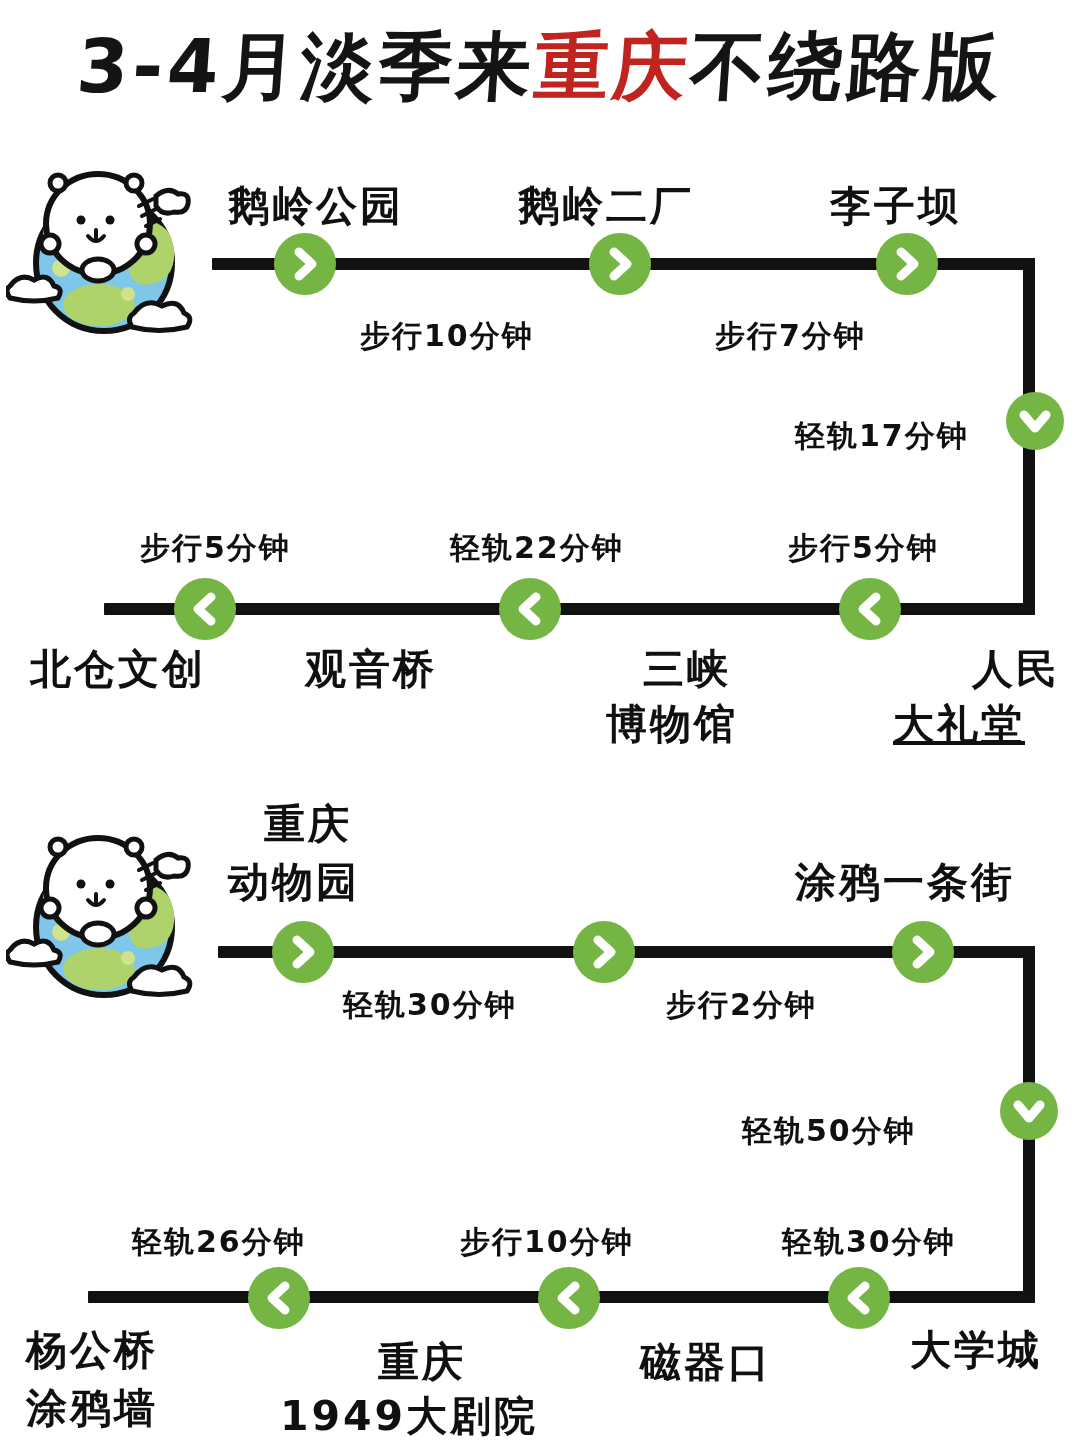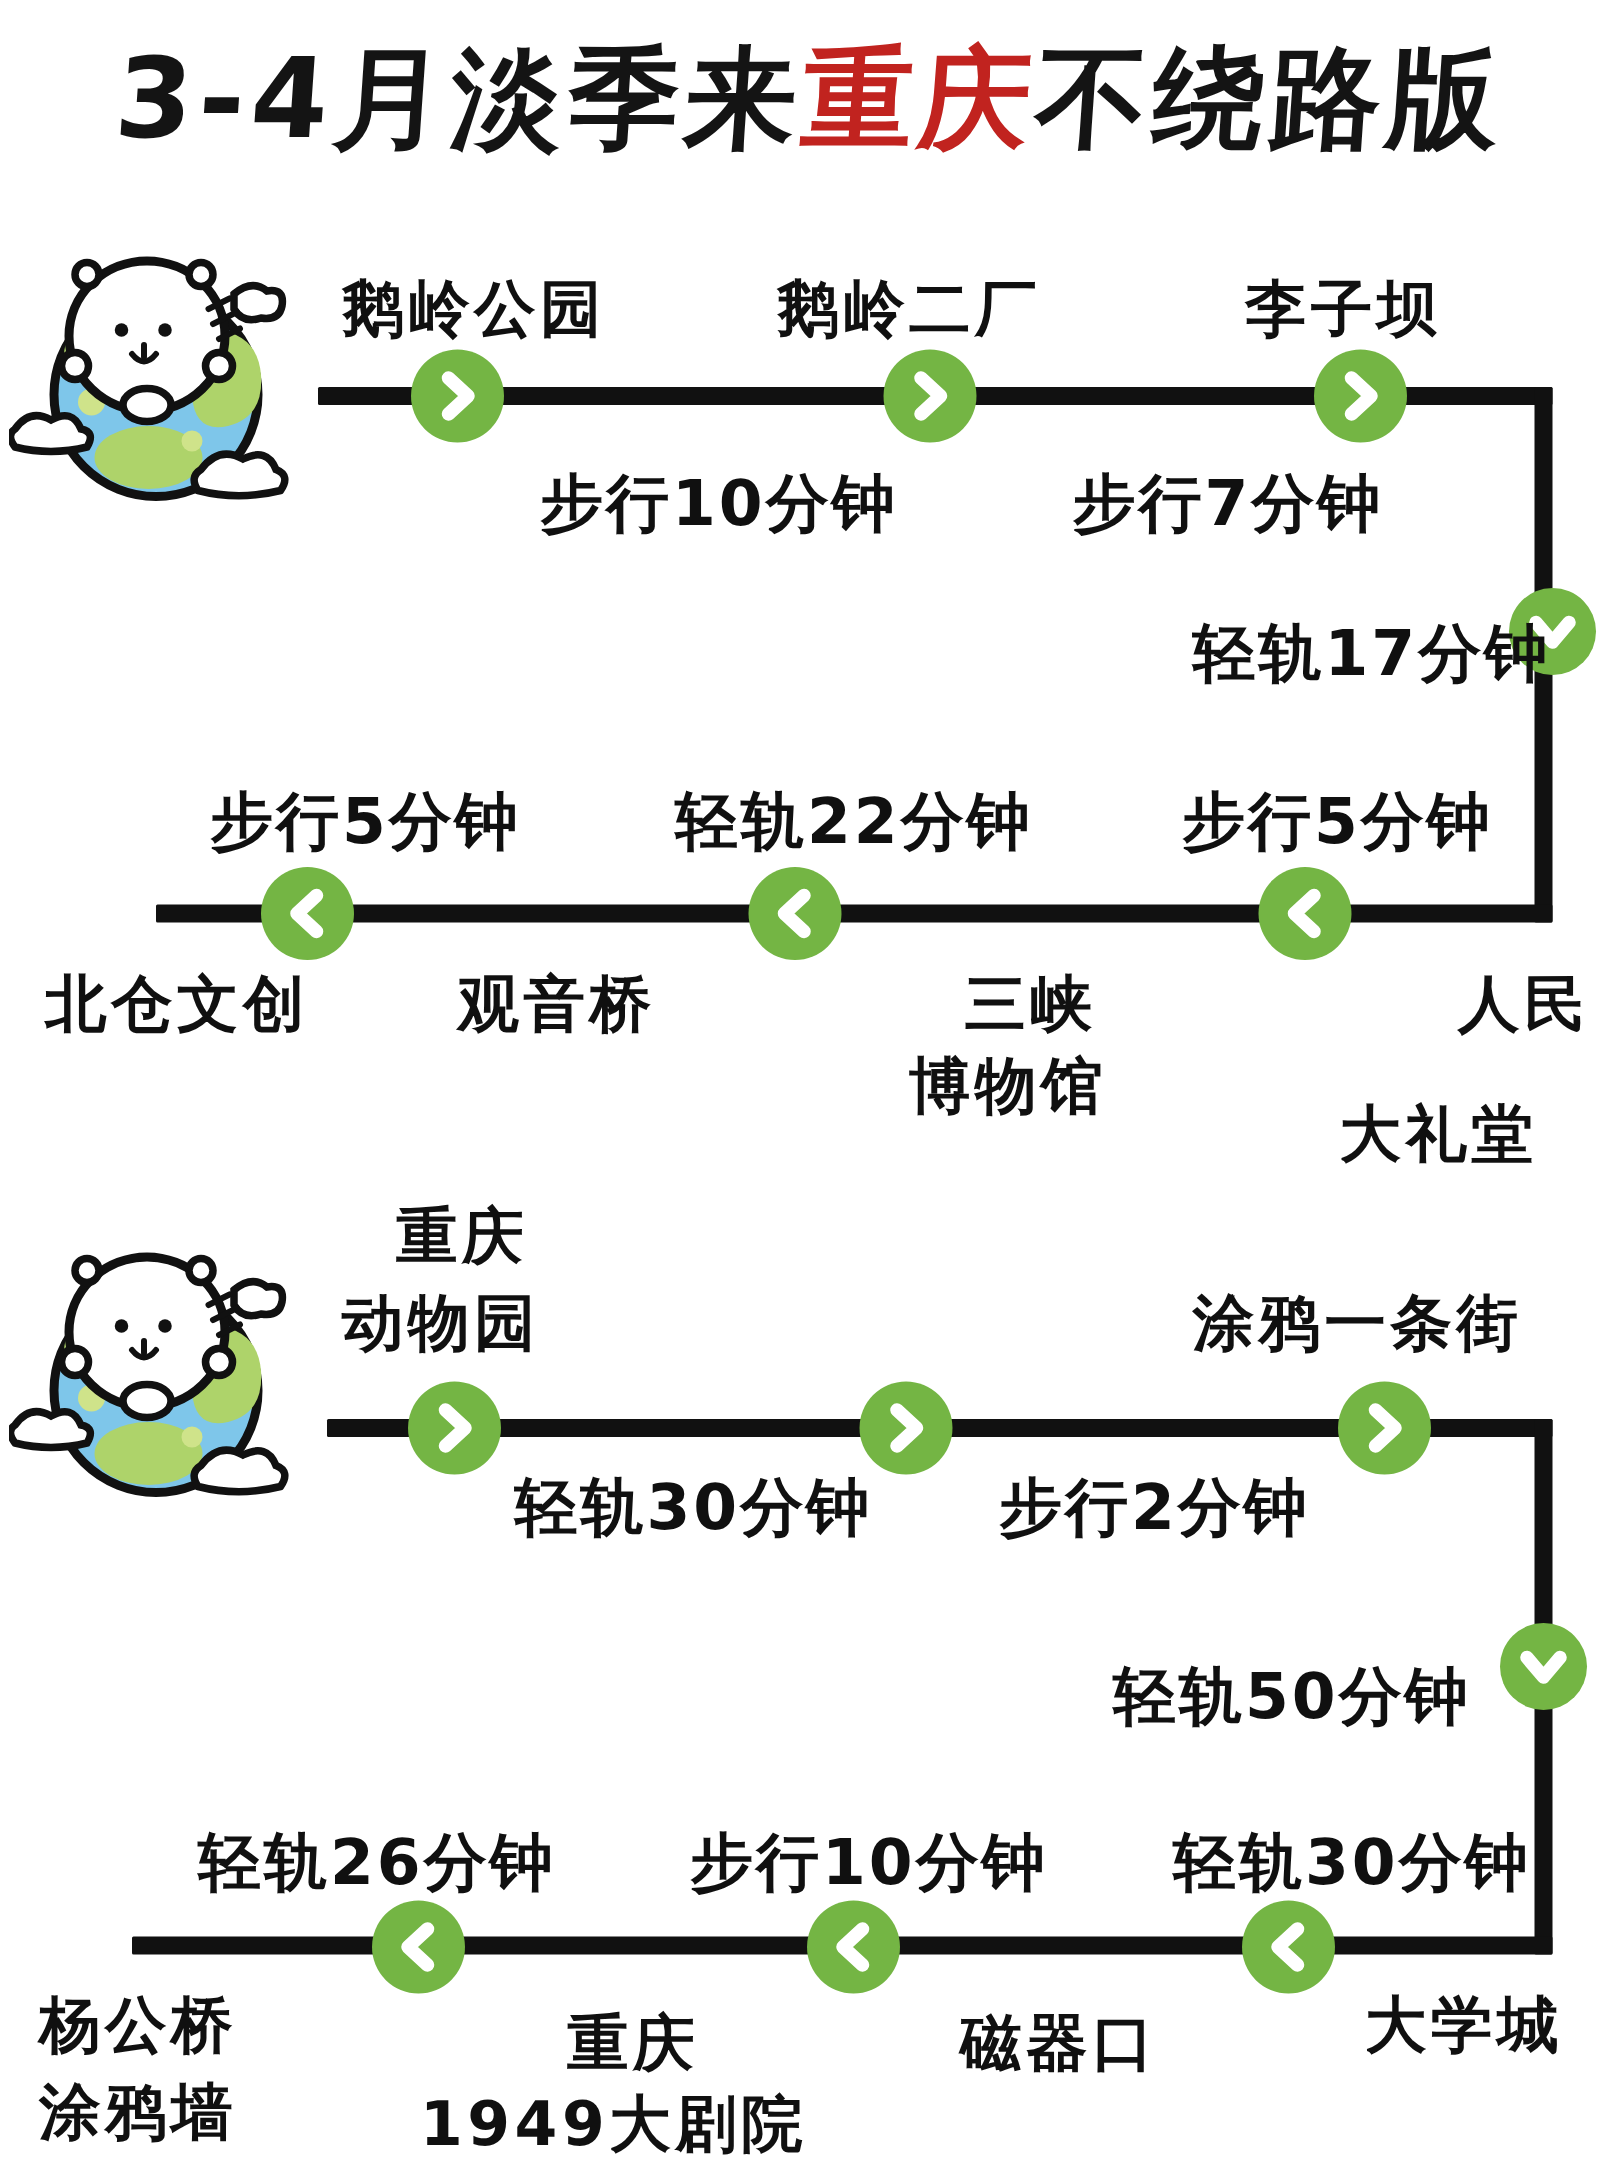--- a/index.html
+++ b/index.html
@@ -27,21 +27,21 @@
 
   
   .station, .leg {
     position:absolute;
     color:#101010;
     font-weight:700;
     white-space:pre;
     font-family:"DejaVu Sans","Liberation Sans",sans-serif;
   }
   .station { font-size:41px; line-height:48px; letter-spacing:3px; }
-  .leg { font-size:42px; line-height:40px; letter-spacing:2px; }
+  .leg { font-size:30px; line-height:40px; letter-spacing:2px; }
 
   
   .hline { position:absolute; background:#111111; height:12px; border-radius:1px; }
   .vline { position:absolute; background:#111111; width:12px; border-radius:1px; }
 
   
   .node {
     position:absolute;
     width:62px; height:62px;
     border-radius:50%;
@@ -146,21 +146,21 @@
     <svg width="34" height="34" viewBox="0 0 34 34">
       <path d="M23 5 L10 17 L23 29" stroke="#ffffff" stroke-width="9" fill="none" stroke-linecap="round" stroke-linejoin="round"></path>
     </svg>
   </div>
 
   <div class="station" style="left:30px; top:645px;">北仓文创</div>
   <div class="station" style="left:305px; top:645px;">观音桥</div>
   <div class="station" style="left:643px; top:645px;">三峡</div>
   <div class="station" style="left:606px; top:700px;">博物馆</div>
   <div class="station" style="left:928px; top:645px;margin-left:44px;">人民</div>
-  <div class="station" style="left:893px; top:732px;">大礼堂</div>
+  <div class="station" style="left:893px; top:700px;text-decoration:underline;">大礼堂</div>
 
   <div class="earth" style="left:6px; top:822px; width:200px; height:180px;">
     <svg width="200" height="180" viewBox="0 0 200 180">
       <circle cx="98" cy="105" r="68" fill="#7ec6ea" stroke="#111" stroke-width="6"></circle>
       <path d="M38 70 q20 -16 38 -6 q14 8 6 22 q-10 17 -30 12 q-20 -5 -14 -28z" fill="#aed36a"></path>
       <path d="M140 62 q26 4 28 30 q2 28 -22 34 q-22 5 -24 -20 q-2 -26 18 -44z" fill="#aed36a"></path>
       <ellipse cx="93" cy="147" rx="36" ry="21" fill="#aed36a"></ellipse>
       <circle cx="55" cy="110" r="9" fill="#cfe38a"></circle>
       <circle cx="122" cy="136" r="7" fill="#cfe38a"></circle>
       <ellipse cx="92" cy="66" rx="52" ry="50" fill="#ffffff" stroke="#111" stroke-width="6"></ellipse>

